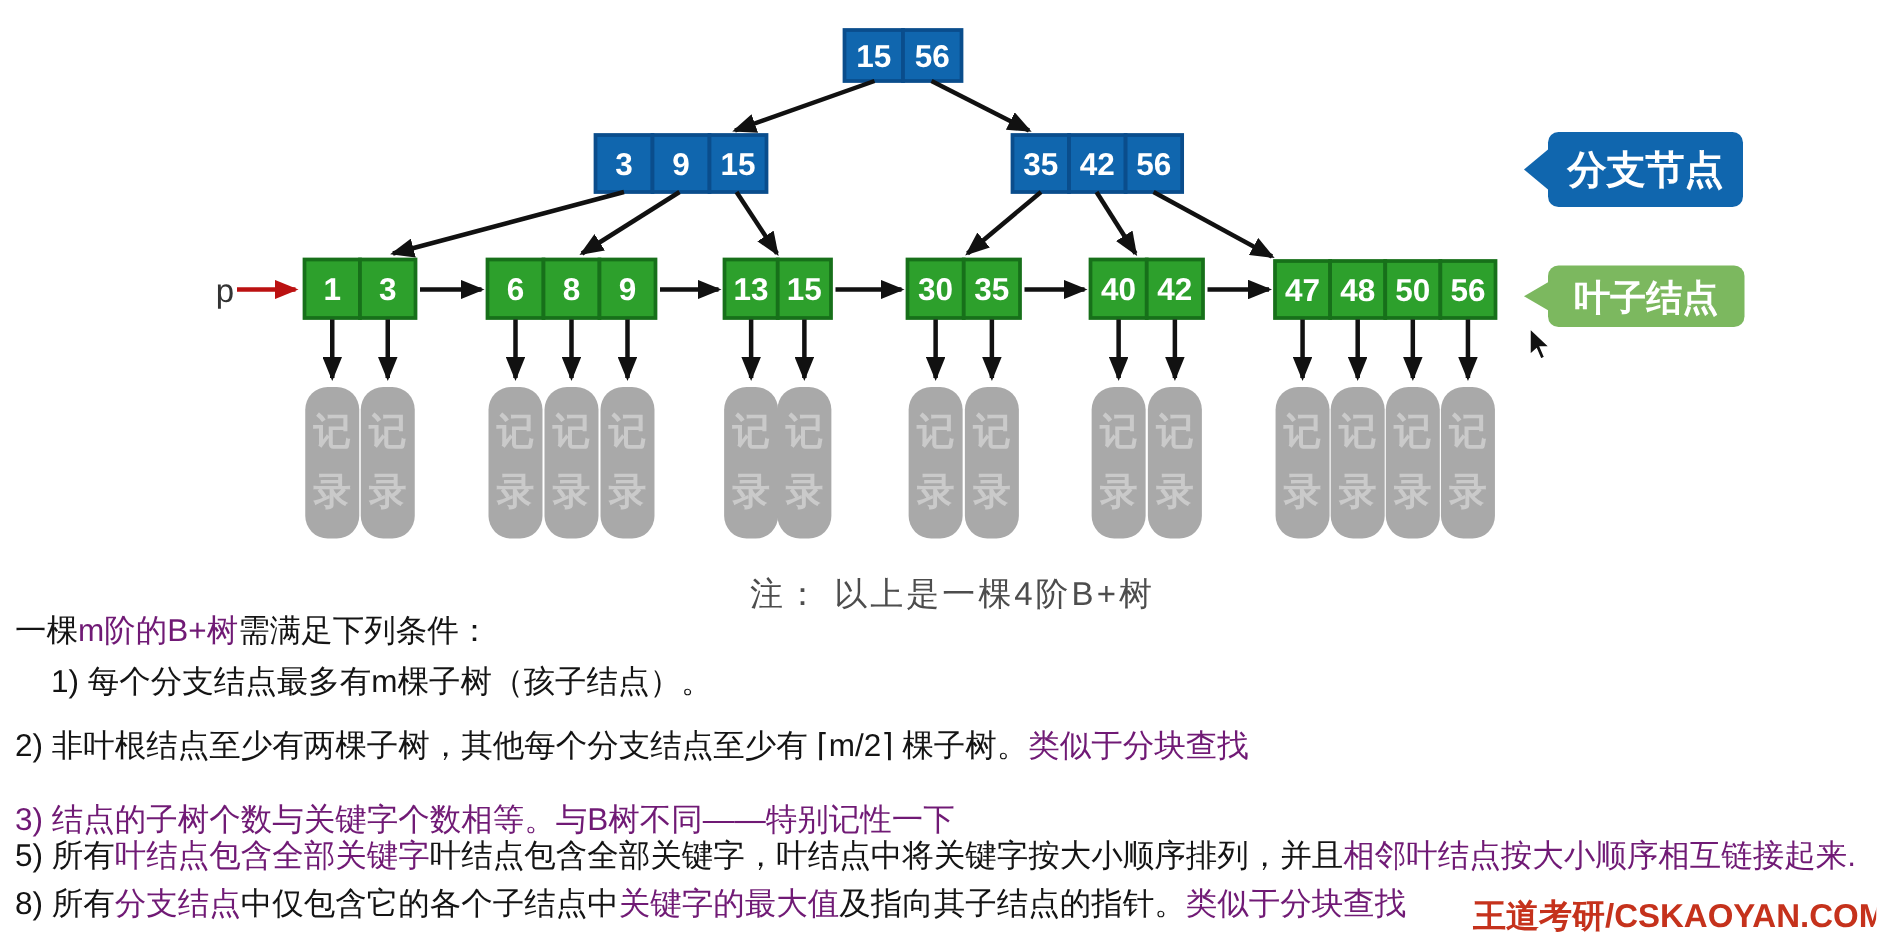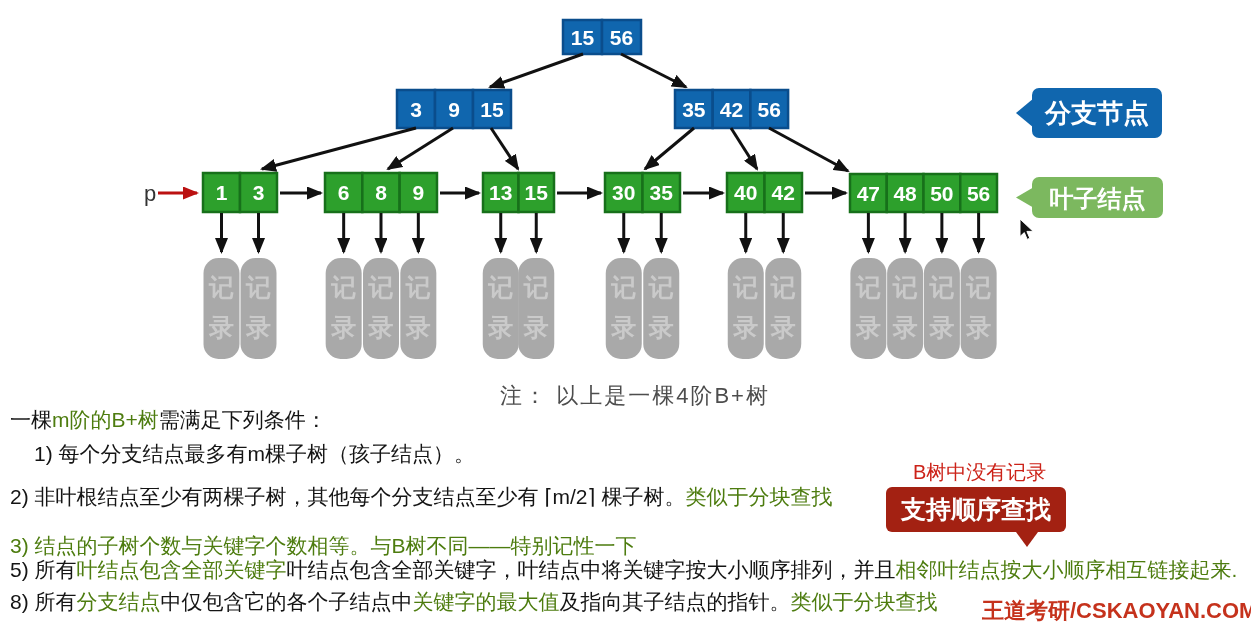--- a/index.html
+++ b/index.html
@@ -2,21 +2,21 @@
 <html><head>
 <meta charset="utf-8">
 <style>
   html,body{margin:0;padding:0;background:#fff;}
   .stage{position:relative;width:1251px;height:625px;background:#ffffff;overflow:hidden;
          font-family:"Liberation Sans","DejaVu Sans",sans-serif;border-radius:15px;}
   #tree-svg{position:absolute;left:0;top:0;}
   .caption{position:absolute;left:0;top:381px;width:1270px;text-align:center;
            font-size:22px;color:#4d4d4d;letter-spacing:2px;}
   .note-line{position:absolute;left:10px;white-space:nowrap;font-size:21px;color:#141414;}
-  .note-line .red{color:#4d7c0f;text-align:right;}
+  .note-line .red{color:#701a75;text-align:right;}
   .no-record{position:absolute;left:913px;top:459px;font-size:20px;color:#cc2218;white-space:nowrap;}
   .badge{position:absolute;left:886px;top:487px;width:180px;height:45px;background:#a32112;
          border-radius:6px;color:#fff;font-size:25px;font-weight:bold;text-align:center;line-height:45px;}
   .badge::after{content:"";position:absolute;left:130px;top:100%;width:0;height:0;
          border-left:11px solid transparent;border-right:11px solid transparent;border-top:15px solid #a32112;}
   .watermark{position:absolute;left:982px;top:596px;font-size:22px;font-weight:bold;
          color:#c5321c;white-space:nowrap;}
 </style>
 </head>
 <body>
@@ -199,16 +199,14 @@
     </svg>
   <div class="caption">注： 以上是一棵4阶B+树</div>
   <div id="notes-block">
       <div class="note-line" style="top: 406px;"><span>一棵</span><span class="red">m阶的B+树</span><span>需满足下列条件：</span></div>
       <div class="note-line" style="top: 440px; margin-left: 24px;"><span>1) 每个分支结点最多有m棵子树（孩子结点）。</span></div>
       <div class="note-line" style="top: 483px;"><span>2) 非叶根结点至少有两棵子树，其他每个分支结点至少有 ⌈m/2⌉ 棵子树。</span><span class="red">类似于分块查找</span></div>
       <div class="note-line" style="top: 532px;"><span class="red">3) 结点的子树个数与关键字个数相等。与B树不同——特别记性一下</span></div>
       <div class="note-line" style="top: 556px;"><span>5) 所有</span><span class="red">叶结点包含全部关键字</span><span>叶结点包含全部关键字，叶结点中将关键字按大小顺序排列，并且</span><span class="red">相邻叶结点按大小顺序相互链接起来.</span></div>
       <div class="note-line" style="top: 588px;"><span>8) 所有</span><span class="red">分支结点</span><span>中仅包含它的各个子结点中</span><span class="red">关键字的最大值</span><span>及指向其子结点的指针。</span><span class="red">类似于分块查找</span></div>
     </div>
-  <div class="no-record">B树中没有记录</div>
-  <div class="badge">支持顺序查找</div>
   <div class="watermark">王道考研/CSKAOYAN.COM</div>
 </div>
 
 </body></html>

